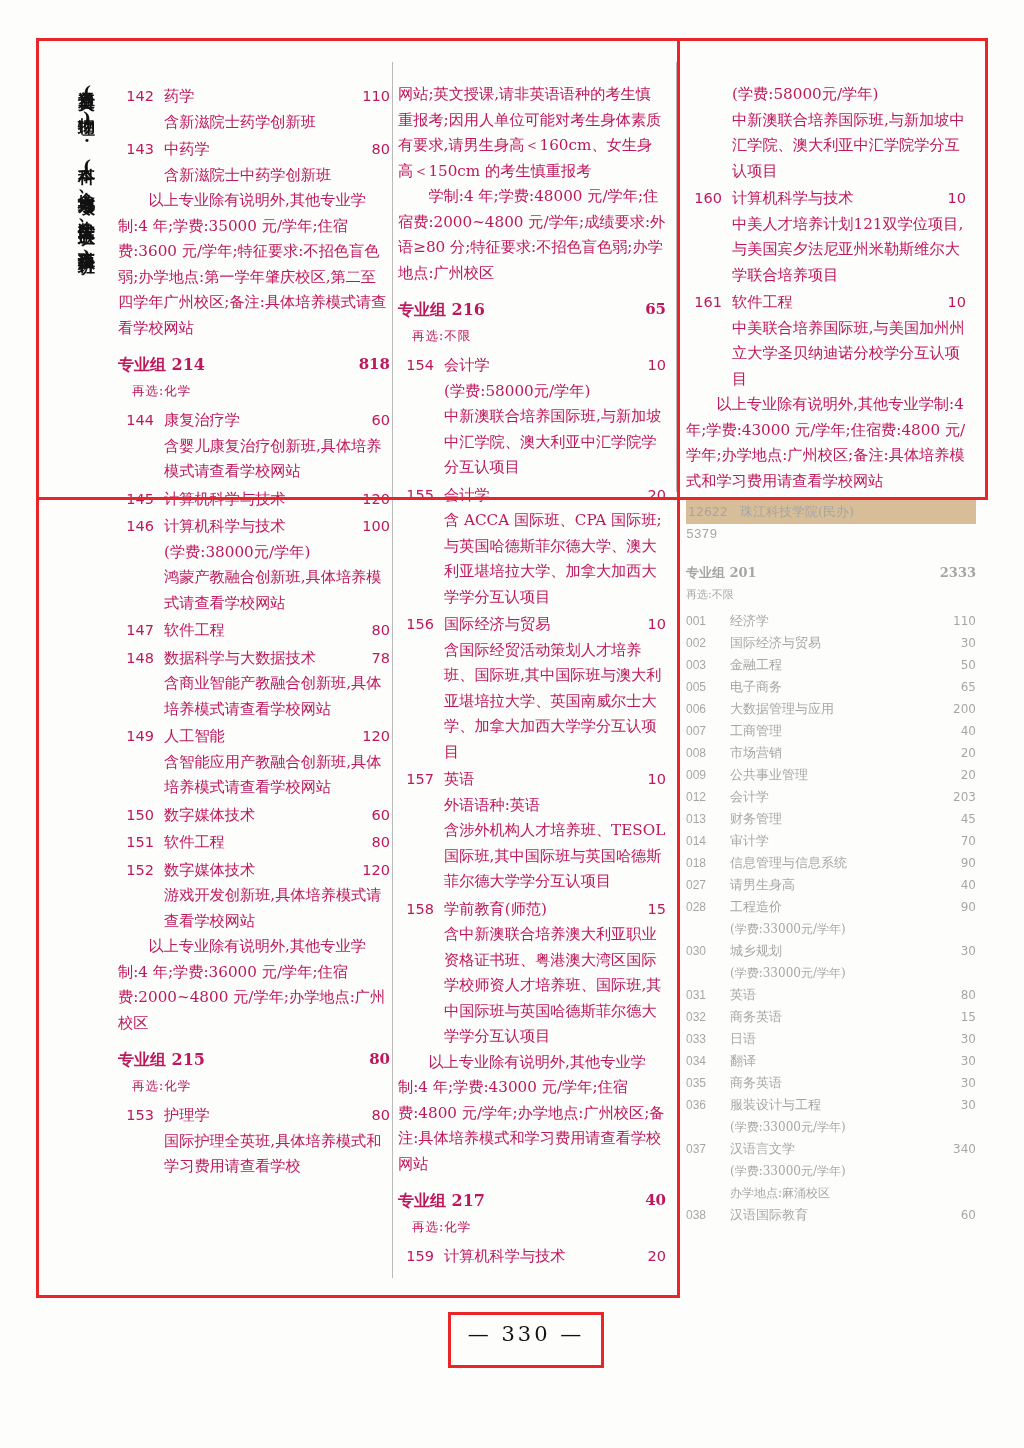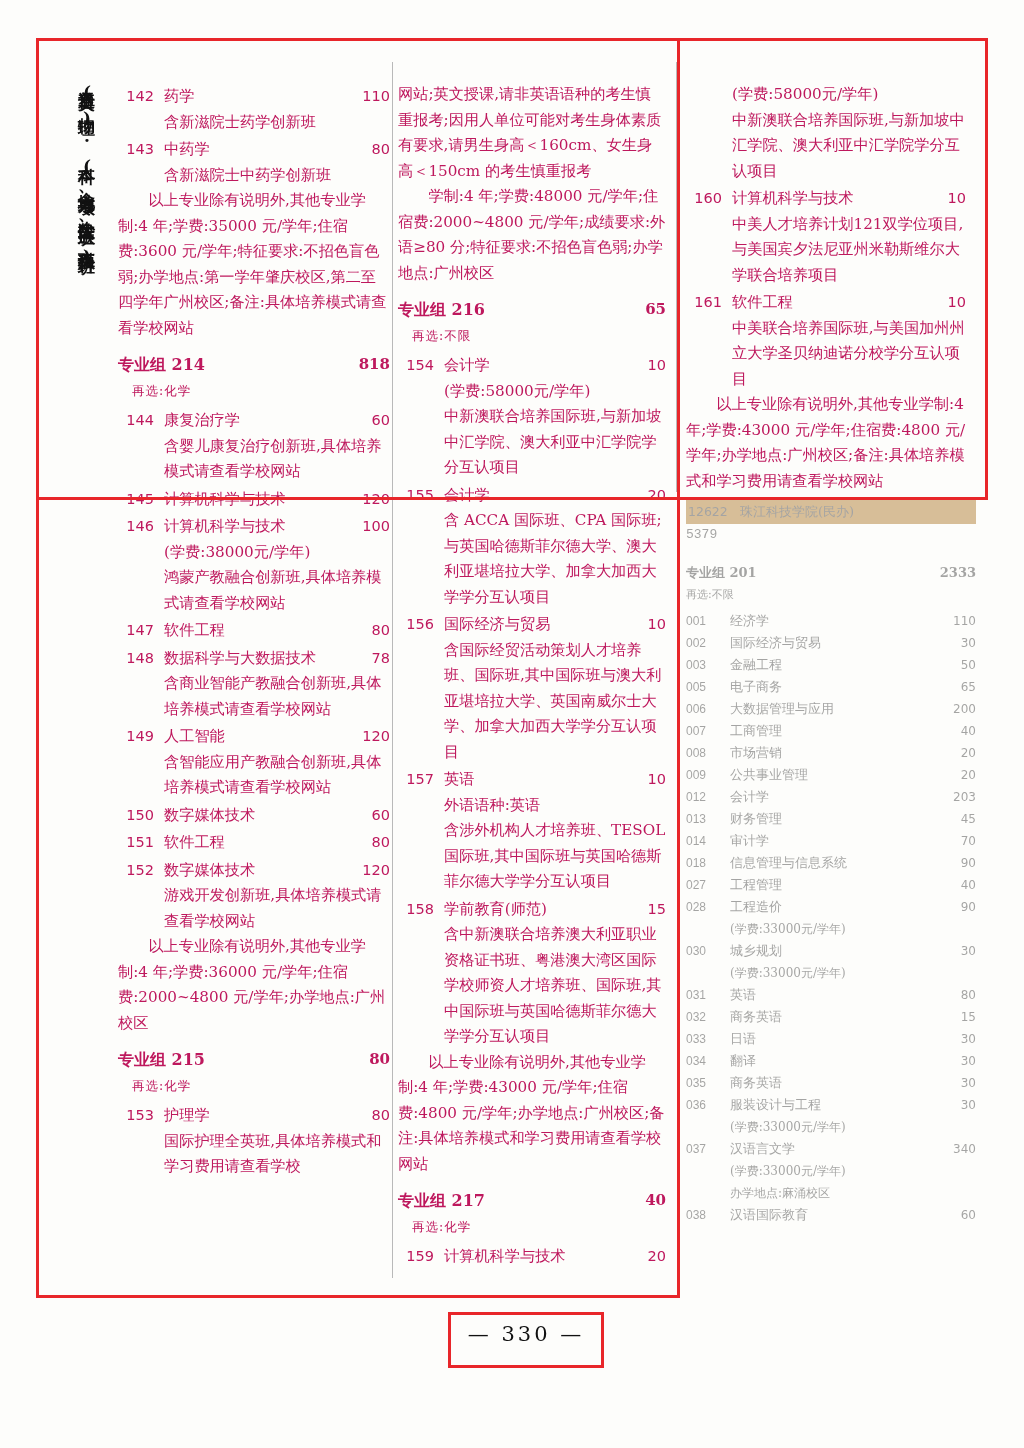--- a/index.html
+++ b/index.html
@@ -408,21 +408,21 @@
         <span class="n">审计学</span>
         <span class="q">70</span>
       </div>
     <div class="r2">
         <span class="c">018</span>
         <span class="n">信息管理与信息系统</span>
         <span class="q">90</span>
       </div>
     <div class="r2">
         <span class="c">027</span>
-        <span class="n">工程管理</span>
+        <span class="n">请男生身高</span>
         <span class="q">40</span>
       </div>
     <div class="r2">
         <span class="c">028</span>
         <span class="n">工程造价</span>
         <span class="q">90</span>
       </div>
 
     <div class="note">(学费:33000元/学年)</div>
     <div class="r2">

